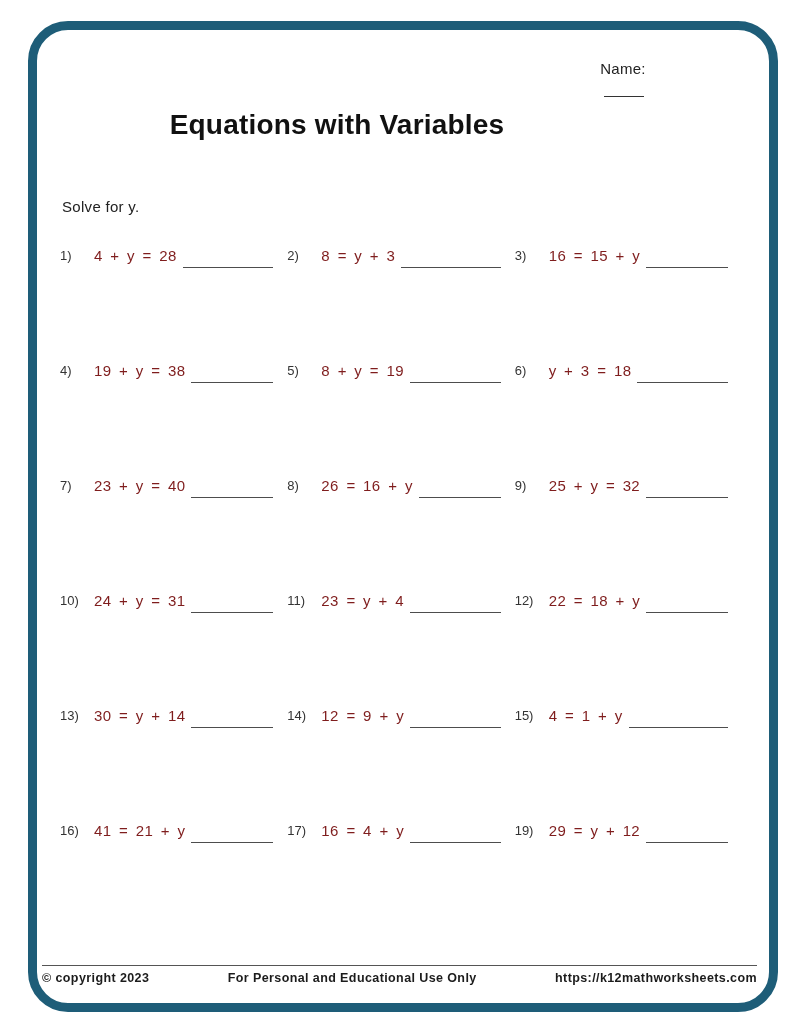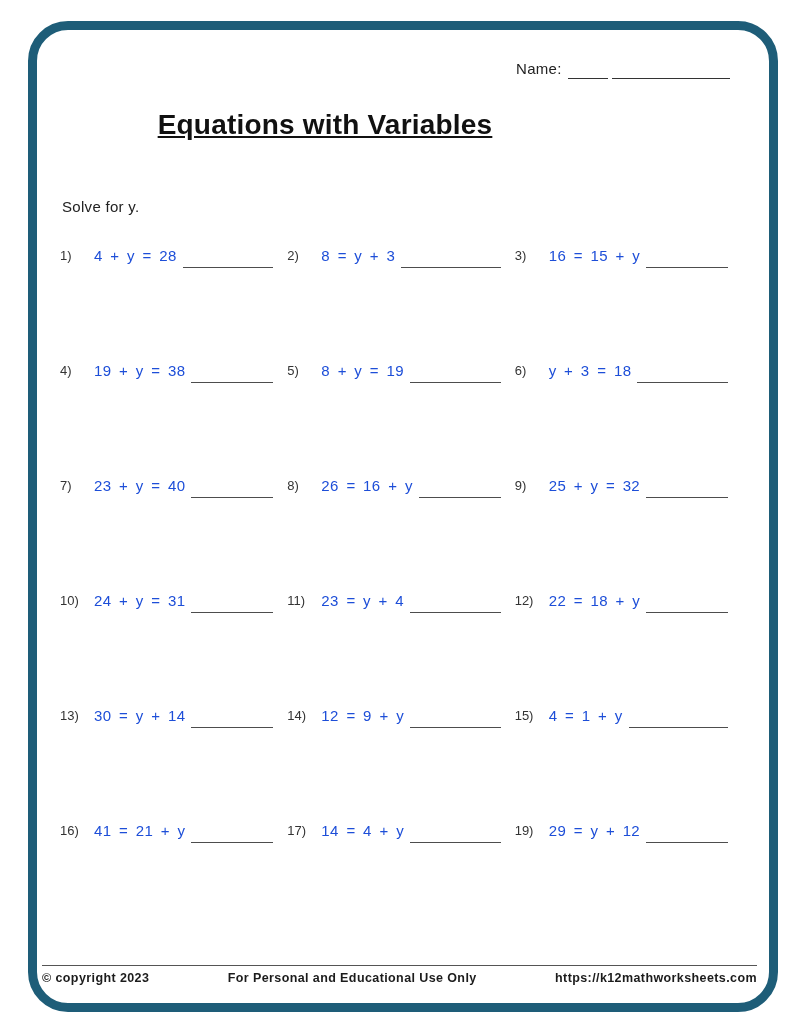--- a/index.html
+++ b/index.html
@@ -8,47 +8,47 @@
   body {
     width: 800px; height: 1035px; position: relative; overflow: hidden;
     font-family: "Liberation Sans", sans-serif; color: var(--ink);
   }
   .frame {
     position: absolute; left: 28px; top: 21px; width: 750px; height: 991px;
     border: 9px solid var(--border-teal); border-radius: 40px; background: #fff;
   }
   .name-row {
     position: absolute; left: 516px; top: 60px; width: 214px;
-    display: flex; align-items: center; font-size: 15px; color: #222;
+    display: flex; align-items: center; font-size: 15px; color: #222; flex-direction: column;
   }
   .name-label { padding-bottom: 2px; letter-spacing: 0.3px; }
   .name-lines { display: flex; flex: 1; margin-left: 6px; }
   .uline { border-bottom: 1.6px solid #333; height: 18px; }
   .uline.short { width: 40px; margin-right: 4px; }
   .uline.long  { flex: 1; }
   .title-block {
-    position: absolute; left: 16px; top: 104px; width: 618px;
+    position: absolute; left: 28px; top: 104px; width: 618px;
     text-align: center; font-weight: bold; font-size: 28px; line-height: 41px;
-    color: #111; letter-spacing: 0.2px; text-decoration: underline;
+    color: #111; letter-spacing: 0.2px;
   }
   .instructions {
     position: absolute; left: 62px; top: 198px; font-size: 15px; color: #222;
     letter-spacing: 0.3px;
   }
   .problems-grid {
     position: absolute; left: 60px; top: 247px; width: 668px;
     display: grid; grid-template-columns: 1fr 1fr 1fr; column-gap: 14px;
     grid-auto-rows: 115px;
   }
   .cell { display: flex; align-items: flex-start; }
   .num {
     width: 34px; flex-shrink: 0; font-size: 13px; padding-top: 1px; color: #333;
   }
   .eq {
-    font-size: 15px; white-space: nowrap; color: #1d4ed8;
+    font-size: 15px; white-space: nowrap; color: #7f1d1d;
     letter-spacing: 0.4px; word-spacing: 3px;
   }
   .blank {
     flex: 1; min-width: 36px; margin-left: 6px; height: 21px;
     border-bottom: 1.6px solid var(--line);
   }
   .footer-divider {
     position: absolute; left: 42px; top: 965px; width: 715px;
     border-top: 1.5px solid #555;
   }
@@ -154,21 +154,21 @@
     <span class="eq">4 = 1 + y</span>
     <span class="blank"></span>
   </div>
   <div class="cell">
     <span class="num">16)</span>
     <span class="eq">41 = 21 + y</span>
     <span class="blank"></span>
   </div>
   <div class="cell">
     <span class="num">17)</span>
-    <span class="eq">14 = 4 + y</span>
+    <span class="eq">16 = 4 + y</span>
     <span class="blank"></span>
   </div>
   <div class="cell">
     <span class="num">19)</span>
     <span class="eq">29 = y + 12</span>
     <span class="blank"></span>
   </div>
 </div>
 
 <div class="footer-divider"></div>

